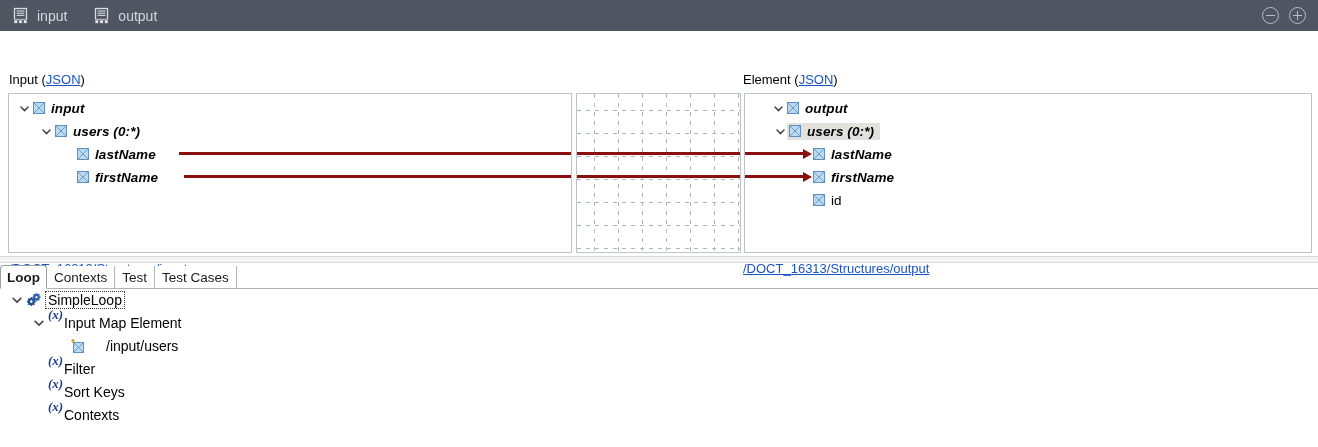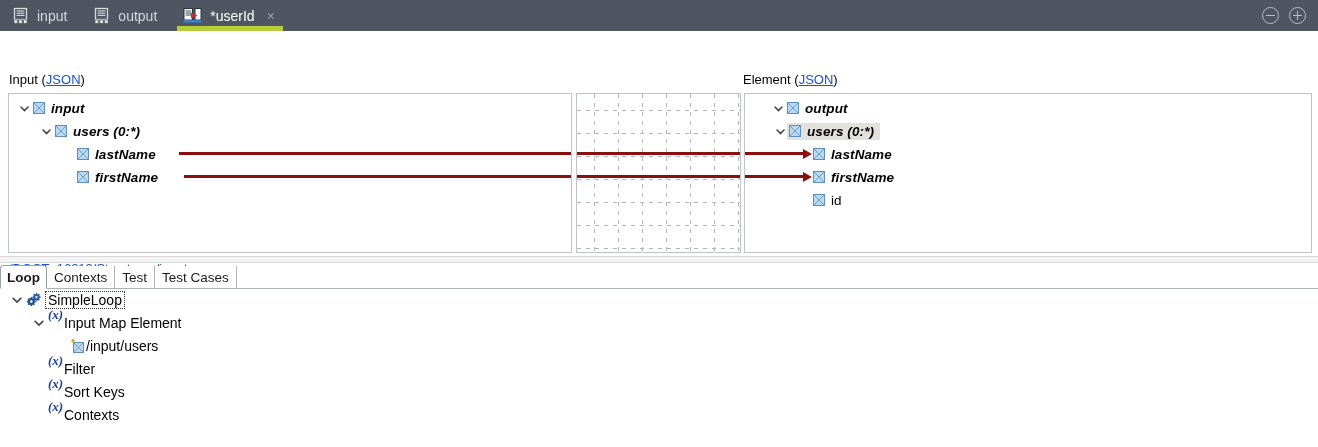--- a/index.html
+++ b/index.html
@@ -248,35 +248,20 @@
         <line x1="4.6" y1="6.2" x2="12.4" y2="6.2" stroke="#d9dcdf" stroke-width="1.1"></line>
         <line x1="4.6" y1="8.4" x2="12.4" y2="8.4" stroke="#d9dcdf" stroke-width="1.1"></line>
         <rect x="2" y="13" width="3.4" height="3.2" fill="#ffffff" stroke="#5a6069" stroke-width="0.8"></rect>
         <rect x="6.8" y="13" width="3.4" height="3.2" fill="#ffffff" stroke="#5a6069" stroke-width="0.8"></rect>
         <rect x="11.6" y="13" width="3.4" height="3.2" fill="#ffffff" stroke="#5a6069" stroke-width="0.8"></rect>
       </svg>
     </span>
     <span class="tab-label">output</span>
   </div>
 
-  <div class="tab active">
-    <span class="ico">
-      <svg width="19" height="17" viewBox="0 0 19 17">
-        <rect x="1" y="1.5" width="8.5" height="11.5" fill="#ffffff" stroke="#2c3442" stroke-width="1"></rect>
-        <line x1="2.6" y1="4" x2="8" y2="4" stroke="#3b4252" stroke-width="1"></line>
-        <line x1="2.6" y1="6" x2="8" y2="6" stroke="#3b4252" stroke-width="1"></line>
-        <line x1="2.6" y1="8" x2="8" y2="8" stroke="#3b4252" stroke-width="1"></line>
-        <rect x="12" y="1.5" width="6" height="11.5" fill="#ffffff" stroke="#2c3442" stroke-width="1"></rect>
-        <path d="M8 5.5 L14.5 8.5 L8 11.5 Z" fill="#cc2b2b"></path>
-        <rect x="0.5" y="13" width="18" height="2.6" fill="#3f7fbf"></rect>
-      </svg>
-    </span>
-    <span class="tab-label">*userId</span>
-    <span class="tab-close">×</span>
-  </div>
 
   <div class="tabbar-spacer"></div>
   <div class="tabbar-buttons">
     <span class="circ-btn"></span>
     <span class="circ-btn plus"></span>
   </div>
 </div>
 
 <div class="mapping">
 
@@ -436,20 +421,21 @@
       <span class="node-text plain">id</span>
     </div>
 
     <div class="conn" style="left:0px; top:58px; width:58px;"></div>
     <div class="arrowhead" style="left:58px; top:55px;"></div>
     <div class="conn" style="left:0px; top:81px; width:58px;"></div>
     <div class="arrowhead" style="left:58px; top:78px;"></div>
   </div>
 
   <a class="struct-link" href="#" style="left:9px; top:230px;">/DOCT_16313/Structures/input</a>
+  <a class="struct-link" href="#" style="left:743px; top:230px;">/DOCT_16313/Structures/output</a>
 </div>
 
 <div class="sash"></div>
 
 <div class="btabs">
   <div class="btab active">
     <span>Loop</span>
   </div>
   <div class="btab">
     <span>Contexts</span>
@@ -500,21 +486,21 @@
   <div class="brow" style="left:32px; top:24px;">
     <span class="twist">
       <svg width="10" height="10" viewBox="0 0 10 10">
           <path d="M1.2 3.4 L5 7 L8.8 3.4" fill="none" stroke="#4a4a4a" stroke-width="1.7" stroke-linecap="round"></path>
         </svg>
     </span>
     <span class="bico fx">(<span style="font-style:italic;">x</span>)</span>
     <span class="blabel">Input Map Element</span>
   </div>
 
-  <div class="brow" style="left:70px; top:47px;">
+  <div class="brow" style="left:70px; top:47px;gap:20px;">
     <span class="bico">
       <svg width="16" height="16" viewBox="0 0 16 16">
         <rect x="3.5" y="4.5" width="10" height="10" fill="#bcd9f2" stroke="#5d8fbf" stroke-width="1"></rect>
         <line x1="3.5" y1="4.5" x2="13.5" y2="14.5" stroke="#5d8fbf" stroke-width="0.8"></line>
         <line x1="13.5" y1="4.5" x2="3.5" y2="14.5" stroke="#5d8fbf" stroke-width="0.8"></line>
         <path d="M3 1 L3 5 M1.2 2.6 L4.8 2.6" stroke="#d99a20" stroke-width="1.4"></path>
       </svg>
     </span>
     <span class="blabel">/input/users</span>
   </div>

